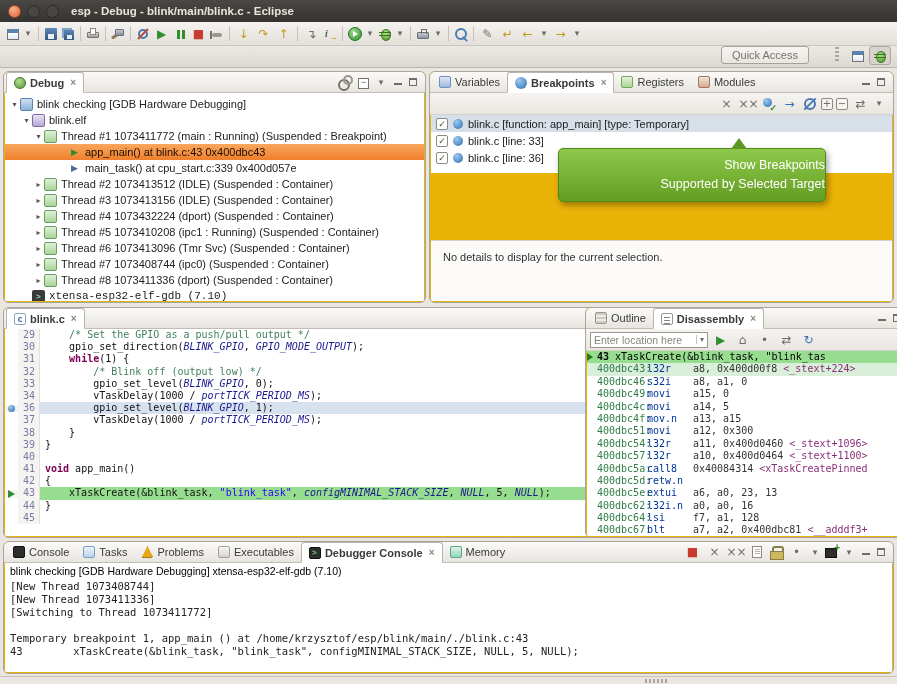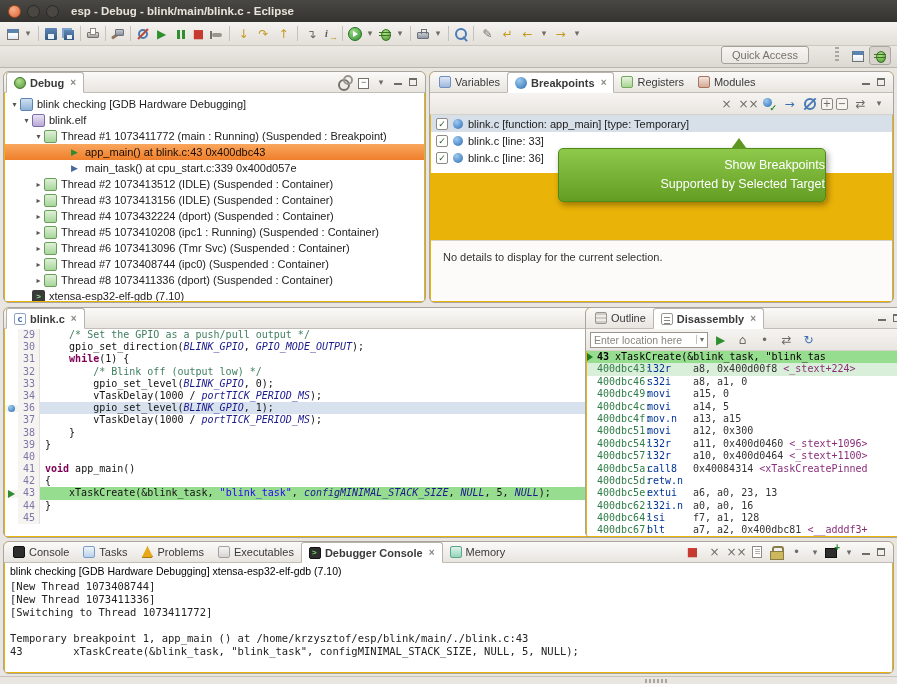--- a/index.html
+++ b/index.html
@@ -392,21 +392,21 @@
         <div class="trow" style="padding-left: 28px;">
           <span class="tw">▸</span>
           <span class="ti ti-thread"></span>
           <span class="tlabel">Thread #7 1073408744 (ipc0) (Suspended : Container)</span>
         </div>
         <div class="trow" style="padding-left: 28px;">
           <span class="tw">▸</span>
           <span class="ti ti-thread"></span>
           <span class="tlabel">Thread #8 1073411336 (dport) (Suspended : Container)</span>
         </div>
-        <div class="trow" style="padding-left: 16px;">
+        <div class="trow" style="padding-left: 16px; font-family: Liberation Mono, monospace;">
           <span class="tw"></span>
           <span class="ti ti-gdb"></span>
           <span class="tlabel">xtensa-esp32-elf-gdb (7.10)</span>
         </div>
     </div>
   </div>
 
   <div class="panel" style="left:429px;top:71px;width:465px;height:232px">
     <div class="tabbar">
       <div class="tab">

